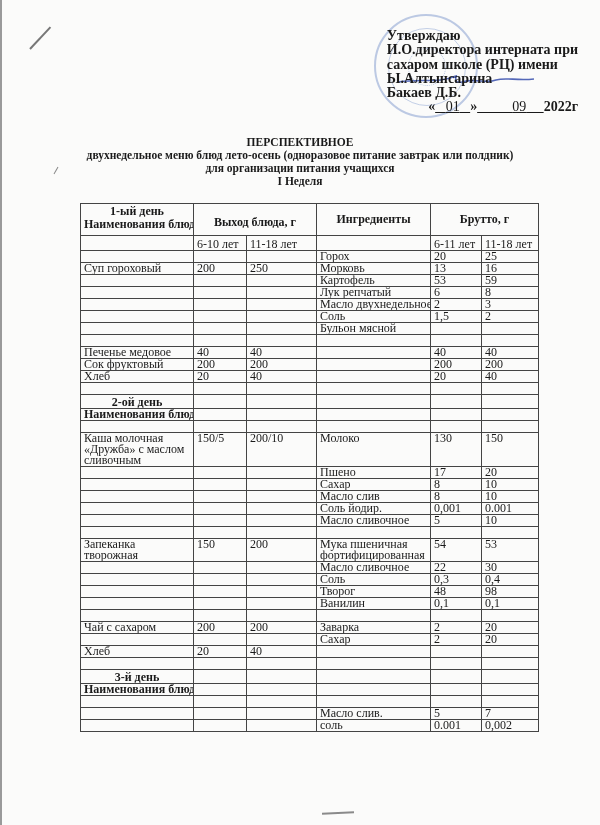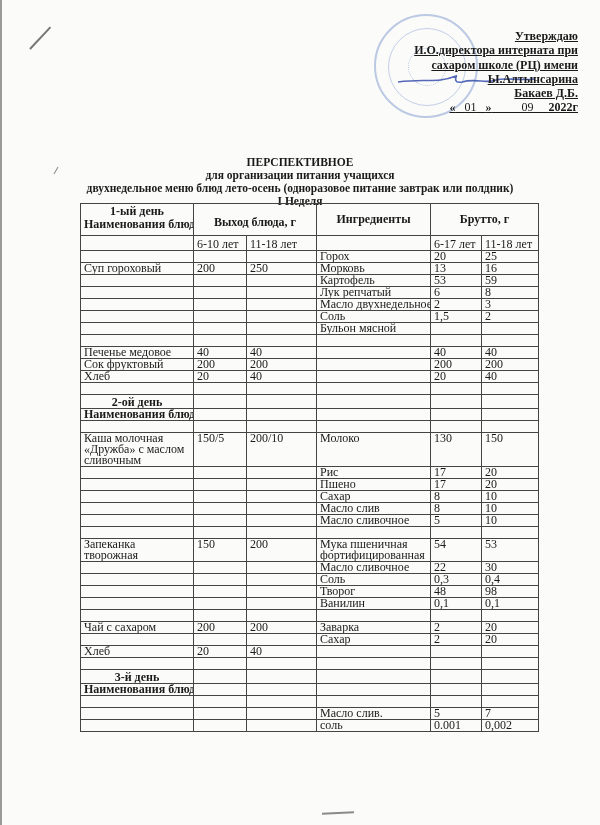--- a/index.html
+++ b/index.html
@@ -12,25 +12,25 @@
     .mark2 { position: absolute; left: 52px; top: 170px; width: 8px; height: 1px; background: #888; transform: rotate(-60deg); }
     .mark3 { position: absolute; left: 322px; top: 812px; width: 32px; height: 1.5px; background: #8a8a8a; transform: rotate(-3deg); }
     .stamp {
       position: absolute; left: 374px; top: 14px; width: 104px; height: 104px; border-radius: 50%;
       border: 2px solid rgba(110,140,200,0.45); box-sizing: border-box;
     }
     .stamp .inner { position: absolute; left: 12px; top: 12px; width: 76px; height: 76px; border-radius: 50%; border: 1.5px solid rgba(110,140,200,0.4); }
     .stamp .core { position: absolute; left: 32px; top: 32px; width: 36px; height: 36px; border-radius: 50%; border: 1.5px dotted rgba(110,140,200,0.5); }
     .signature { position: absolute; left: 396px; top: 72px; width: 140px; height: 14px; }
     .approval {
-      position: absolute; right: 22px; top: 29px; text-align: right; font-weight: bold; font-size: 12px; line-height: 14.3px; text-decoration: underline;
+      position: absolute; right: 22px; top: 29px; font-weight: bold; font-size: 14px; line-height: 14.3px;
     }
     .approval .dateline { font-weight: bold; display: flex; justify-content: flex-end; gap: 0; }
     .u { text-decoration: underline; font-weight: normal; }
-    .title-block { position: absolute; left: 0; width: 600px; top: 136px; text-align: center; font-weight: bold; font-size: 11.5px; line-height: 13px; margin-top: 20px; }
+    .title-block { position: absolute; left: 0; width: 600px; top: 136px; text-align: center; font-weight: bold; font-size: 11.5px; line-height: 13px; }
     table.menu {
       position: absolute; left: 80px; top: 203px; width: 458px; border-collapse: collapse; table-layout: fixed;
       font-size: 12px; line-height: 11px; border-radius: 31px;
     }
     table.menu td { border: 0.9px solid #444; padding: 0 3px; height: 11px; vertical-align: top; white-space: nowrap; overflow: hidden; }
     table.menu td.wrap { white-space: normal; }
     .bold { font-weight: bold; }
     .center { text-align: center; }
     .hdr td { vertical-align: middle; }
   </style>
@@ -61,22 +61,22 @@
     <span>«</span>
     <span class="u">&nbsp;&nbsp;&nbsp;<span>01</span>&nbsp;&nbsp;&nbsp;</span>
     <span>»</span>
     <span class="u">&nbsp;&nbsp;&nbsp;&nbsp;&nbsp;&nbsp;&nbsp;&nbsp;&nbsp;&nbsp;<span>09</span>&nbsp;&nbsp;&nbsp;&nbsp;&nbsp;</span>
     <span>2022г</span>
   </div>
 </div>
 
 <div class="title-block">
   <div>ПЕРСПЕКТИВНОЕ</div>
+  <div>двухнедельное меню блюд  лето-осень (одноразовое питание завтрак или полдник)</div>
   <div>для организации питания учащихся</div>
-  <div>двухнедельное меню блюд  лето-осень (одноразовое питание завтрак или полдник)</div>
   <div>I Неделя</div>
 </div>
 
 <table class="menu">
   <colgroup>
     <col style="width:113px">
       <col style="width:53px">
       <col style="width:70px">
       <col style="width:114px">
       <col style="width:51px">
@@ -90,21 +90,21 @@
         </td>
         <td class="bold center" colspan="2" style="padding-top:6px;vertical-align:middle">Выход блюда, г</td>
         <td class="bold center" style="vertical-align:middle">Ингредиенты</td>
         <td class="bold center" colspan="2" style="vertical-align:middle">Брутто, г</td>
       </tr>
       <tr>
         <td style="height:14px;vertical-align:bottom"></td>
         <td style="vertical-align:bottom">6-10 лет</td>
         <td style="vertical-align:bottom">11-18 лет</td>
         <td></td>
-        <td style="vertical-align:bottom">6-17 лет</td>
+        <td style="vertical-align:bottom">6-11 лет</td>
         <td style="vertical-align:bottom">11-18 лет</td>
       </tr>
       <tr>
         <td></td>
         <td></td>
         <td></td>
         <td>Горох</td>
         <td>20</td>
         <td>25</td>
       </tr>
@@ -225,28 +225,20 @@
         <td>150/5</td>
         <td>200/10</td>
         <td class="wrap">Молоко</td>
         <td>130</td>
         <td>150</td>
       </tr>
       <tr>
         <td></td>
         <td></td>
         <td></td>
-        <td>Рис</td>
-        <td>17</td>
-        <td>20</td>
-      </tr>
-      <tr>
-        <td></td>
-        <td></td>
-        <td></td>
         <td>Пшено</td>
         <td>17</td>
         <td>20</td>
       </tr>
       <tr>
         <td></td>
         <td></td>
         <td></td>
         <td>Сахар</td>
         <td>8</td>
@@ -257,20 +249,28 @@
         <td></td>
         <td></td>
         <td>Масло слив</td>
         <td>8</td>
         <td>10</td>
       </tr>
       <tr>
         <td></td>
         <td></td>
         <td></td>
+        <td>Соль йодир.</td>
+        <td>0,001</td>
+        <td>0.001</td>
+      </tr>
+      <tr>
+        <td></td>
+        <td></td>
+        <td></td>
         <td>Масло сливочное</td>
         <td>5</td>
         <td>10</td>
       </tr>
       <tr>
         <td></td>
         <td></td>
         <td></td>
         <td></td>
         <td></td>

